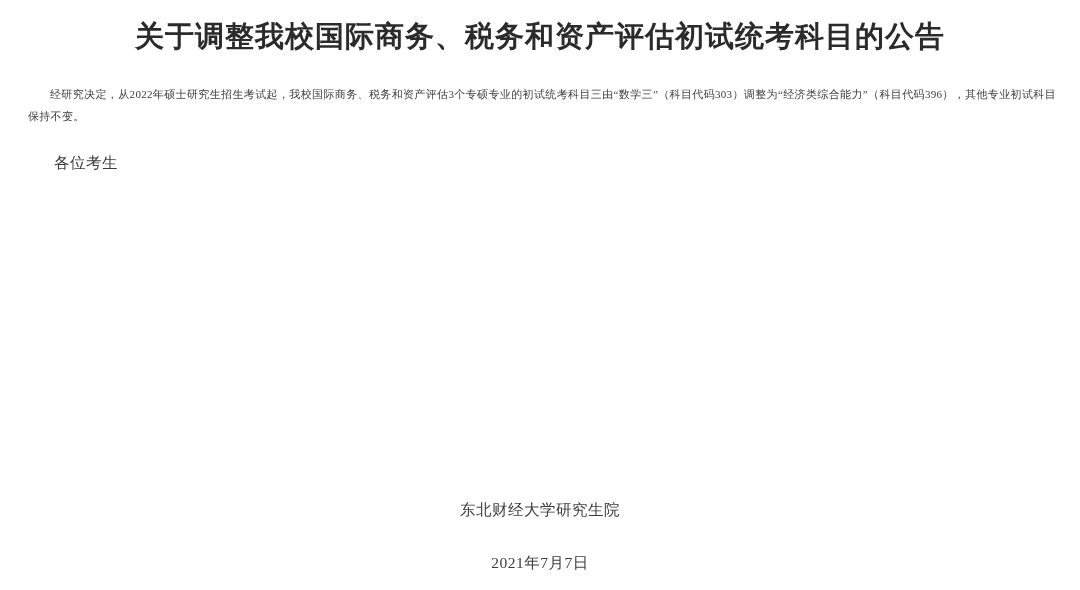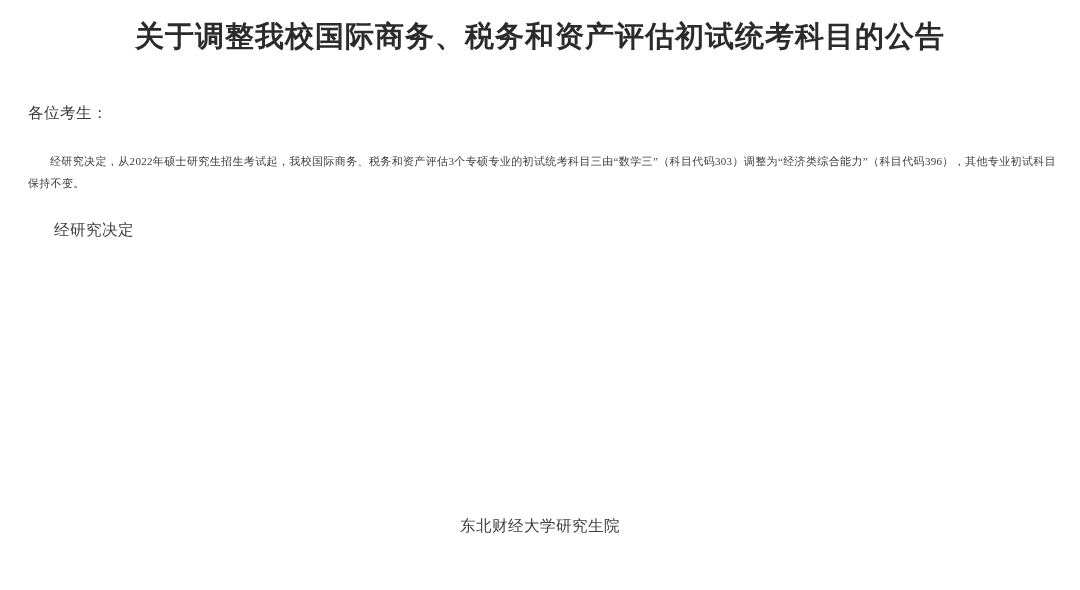--- a/index.html
+++ b/index.html
@@ -65,21 +65,21 @@
     padding-top: 26px;
     padding-left: 26px;
     font-size: 15.5px;
     color: #3c3c3c;
     letter-spacing: 0.5px;
   }
   .signature-block {
     position: absolute;
     left: 0;
     right: 0;
-    top: 516px;
+    top: 500px;
     text-align: center;
   }
   .sign-org {
     margin: 0;
     font-size: 15.5px;
     color: #3c3c3c;
     letter-spacing: 0.5px;
   }
   .sign-date {
     margin: 0;
@@ -91,22 +91,22 @@
 </style>
 </head>
 <body>
 
 <div class="page">
 
   <h1 class="doc-title">关于调整我校国际商务、税务和资产评估初试统考科目的公告</h1>
 
 
   <div class="body-block">
-    <p class="salutation">各位考生：</p>
     <p class="para">经研究决定，从2022年硕士研究生招生考试起，我校国际商务、税务和资产评估3个专硕专业的初试统考科目三由“数学三”（科目代码303）调整为“经济类综合能力”（科目代码396），其他专业初试科目保持不变。</p>
-    <p class="closing">经研究决定</p>
+    <p class="closing">各位考生</p>
   </div>
 
   <div class="signature-block">
     <p class="sign-org">东北财经大学研究生院</p>
+    <p class="sign-date">2021年7月7日</p>
   </div>
 
 </div>
 
 </body></html>

